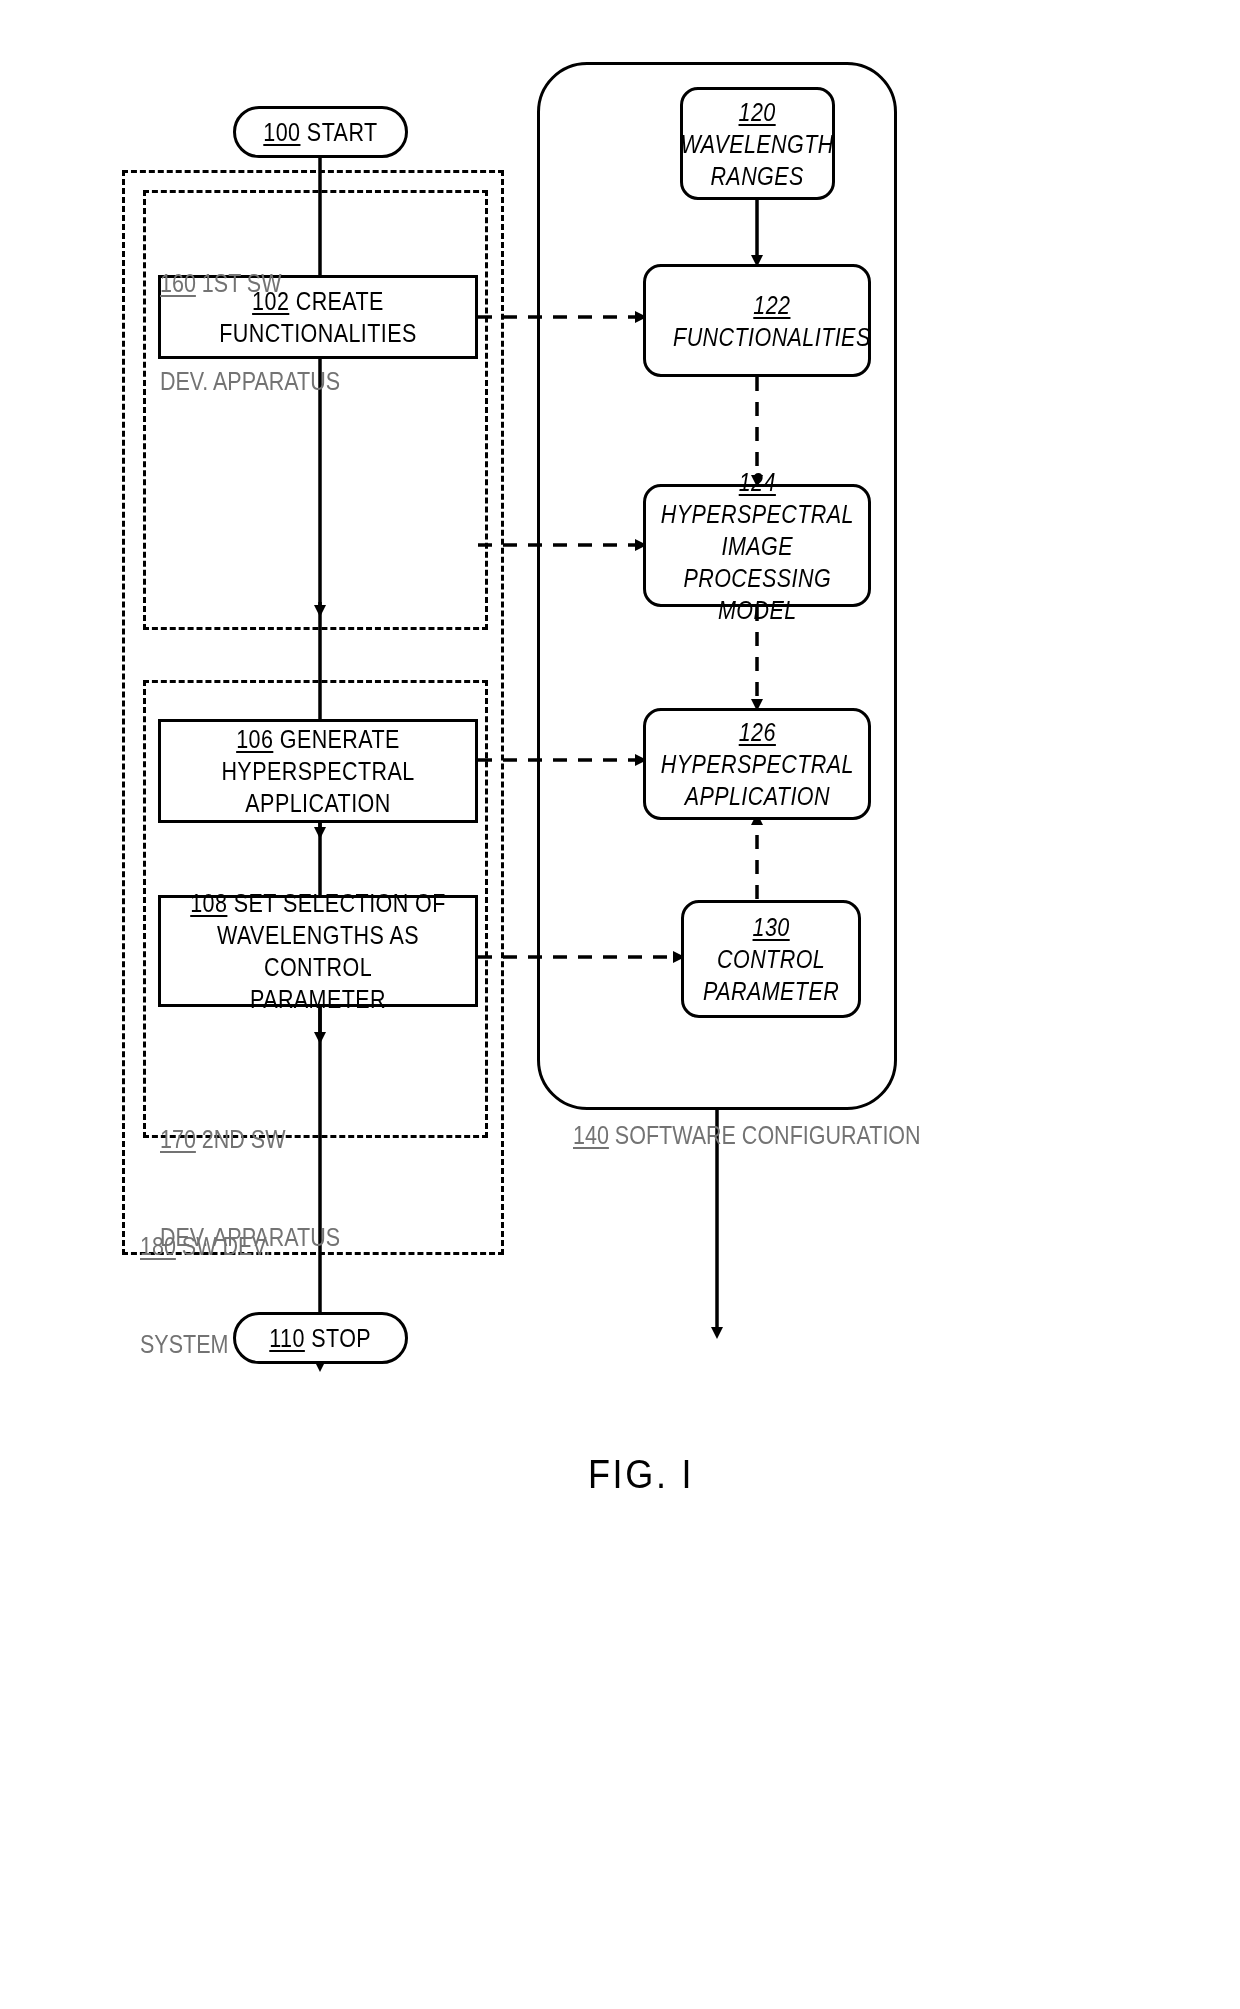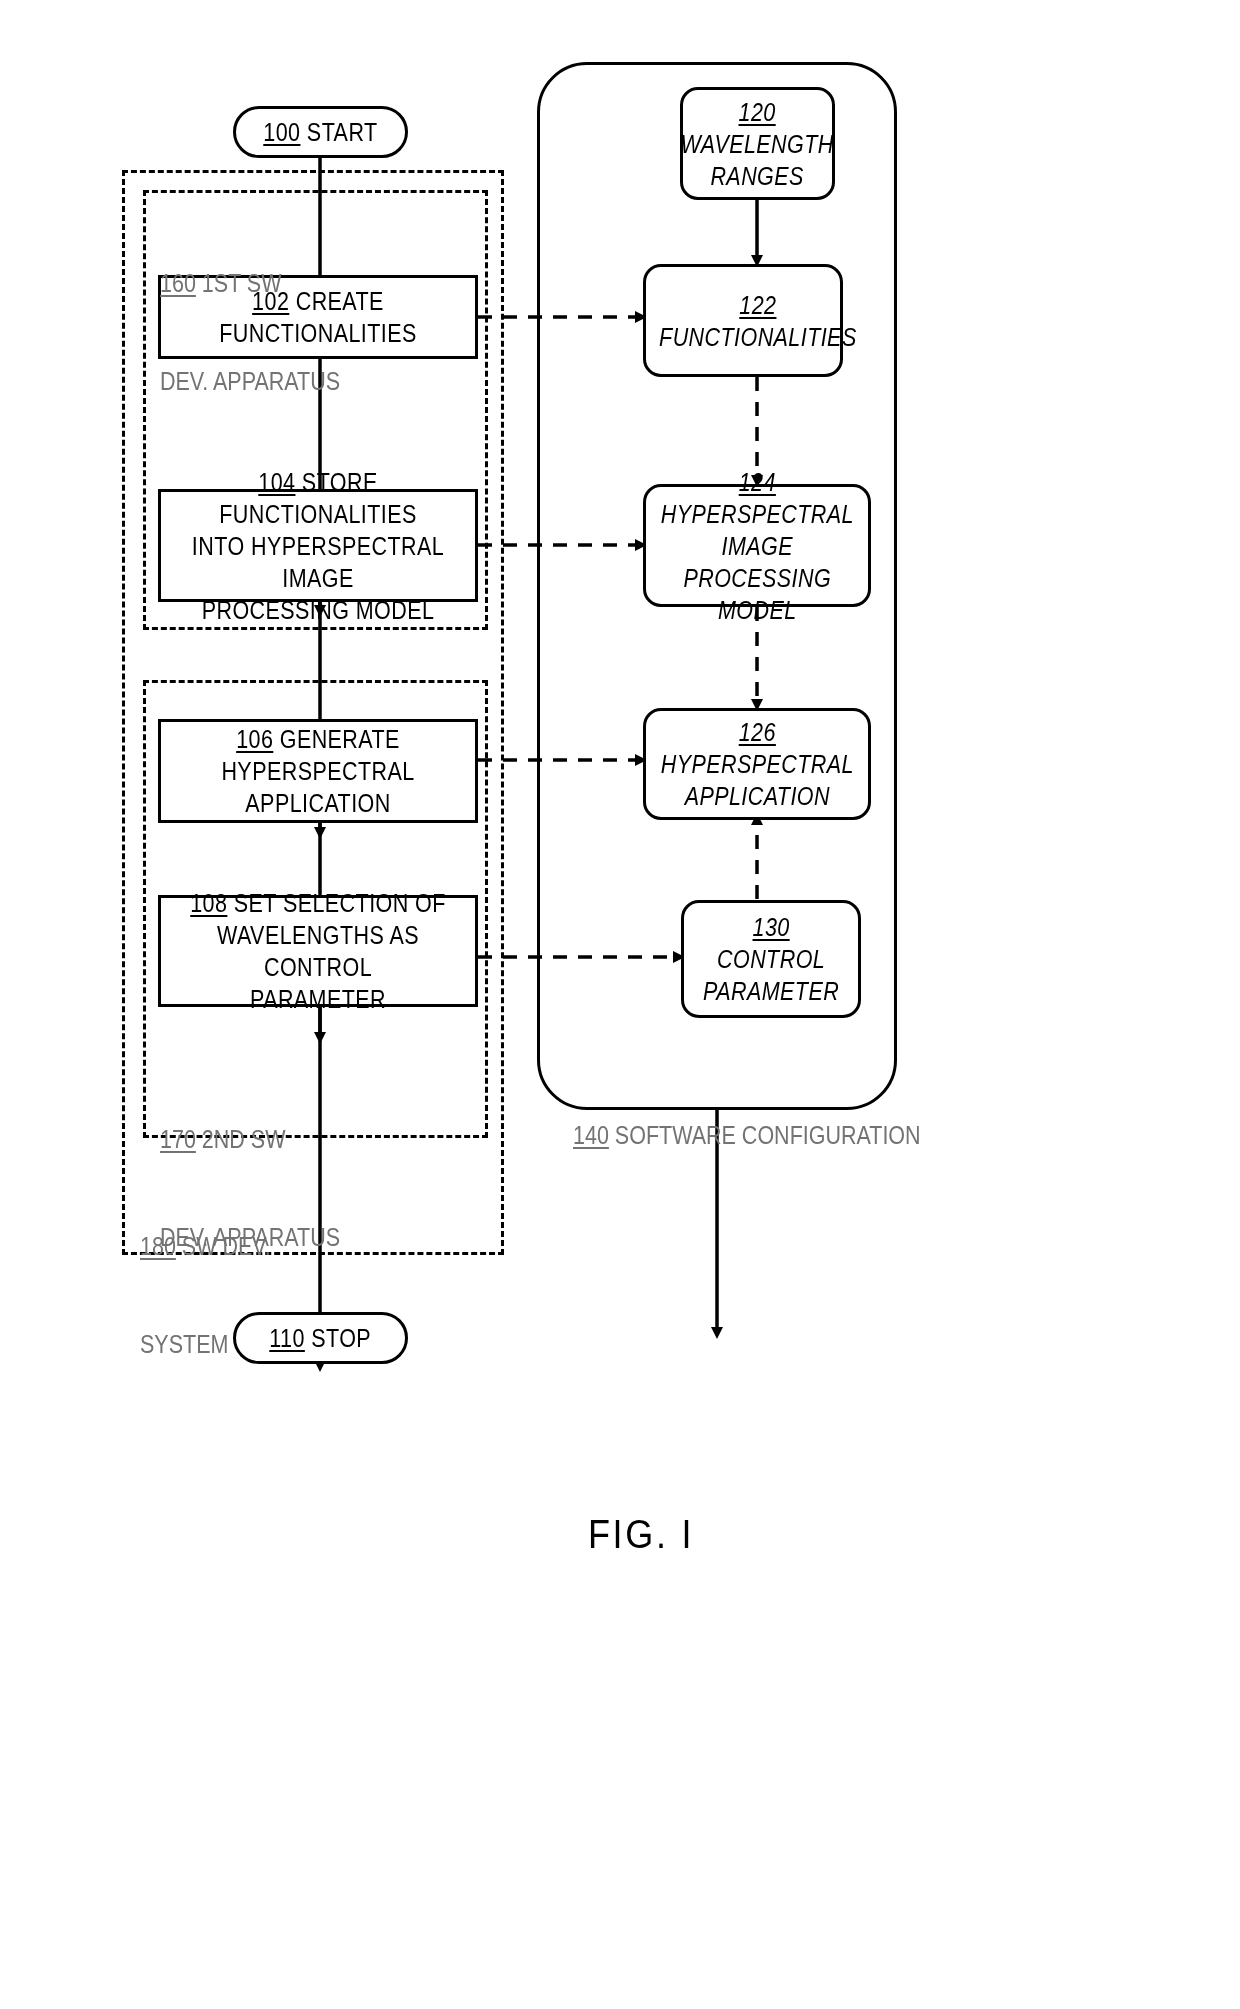--- a/index.html
+++ b/index.html
@@ -82,27 +82,20 @@
   <div class="dbox" style="left:143px;top:648px;width:345px;height:458px;"></div>
 
   <div class="node term" style="left:233px;top:74px;width:175px;height:52px;">
     <span class="tx"><span class="ref">100</span>&nbsp;<span>START</span></span>
   </div>
 
   <div class="node rect" style="left:158px;top:243px;width:320px;height:84px;">
     <span class="tx"><span class="ref">102</span> CREATE FUNCTIONALITIES</span>
   </div>
 
-  <div class="node rect" style="left:158px;top:457px;width:320px;height:113px;">
-    <span class="tx">
-      <span><span class="ref">104</span> STORE FUNCTIONALITIES</span><br>
-      <span>INTO HYPERSPECTRAL IMAGE</span><br>
-      <span>PROCESSING MODEL</span>
-    </span>
-  </div>
 
   <div class="node rect" style="left:158px;top:687px;width:320px;height:104px;">
     <span class="tx">
       <span><span class="ref">106</span> GENERATE HYPERSPECTRAL</span><br>
       <span>APPLICATION</span>
     </span>
   </div>
 
   <div class="node rect" style="left:158px;top:863px;width:320px;height:112px;">
     <span class="tx">
@@ -138,21 +131,21 @@
   </div>
 
   <div class="node rrect" style="left:680px;top:55px;width:155px;height:113px;">
     <span class="tx">
       <span class="ref">120</span><br>
       <span>WAVELENGTH</span><br>
       <span>RANGES</span>
     </span>
   </div>
 
-  <div class="node rrect" style="left:643px;top:232px;width:200px;height:113px;padding-left:29px;">
+  <div class="node rrect" style="left:643px;top:232px;width:228px;height:113px;padding-left:29px;">
     <span class="tx">
       <span class="ref">122</span><br>
       <span>FUNCTIONALITIES</span>
     </span>
   </div>
 
   <div class="node rrect" style="left:643px;top:452px;width:228px;height:123px;">
     <span class="tx">
       <span><span class="ref">124</span> HYPERSPECTRAL</span><br>
       <span>IMAGE PROCESSING</span><br>
@@ -169,17 +162,17 @@
 
   <div class="node rrect" style="left:681px;top:868px;width:180px;height:118px;">
     <span class="tx">
       <span class="ref">130</span><br>
       <span>CONTROL</span><br>
       <span>PARAMETER</span>
     </span>
   </div>
 
 
-  <div class="figcap" style="top:1480px;padding-left:41px;">
+  <div class="figcap" style="top:1420px;padding-left:41px;">
     <span class="tx">FIG. I</span>
   </div>
 
 </div>
 
 </body></html>

